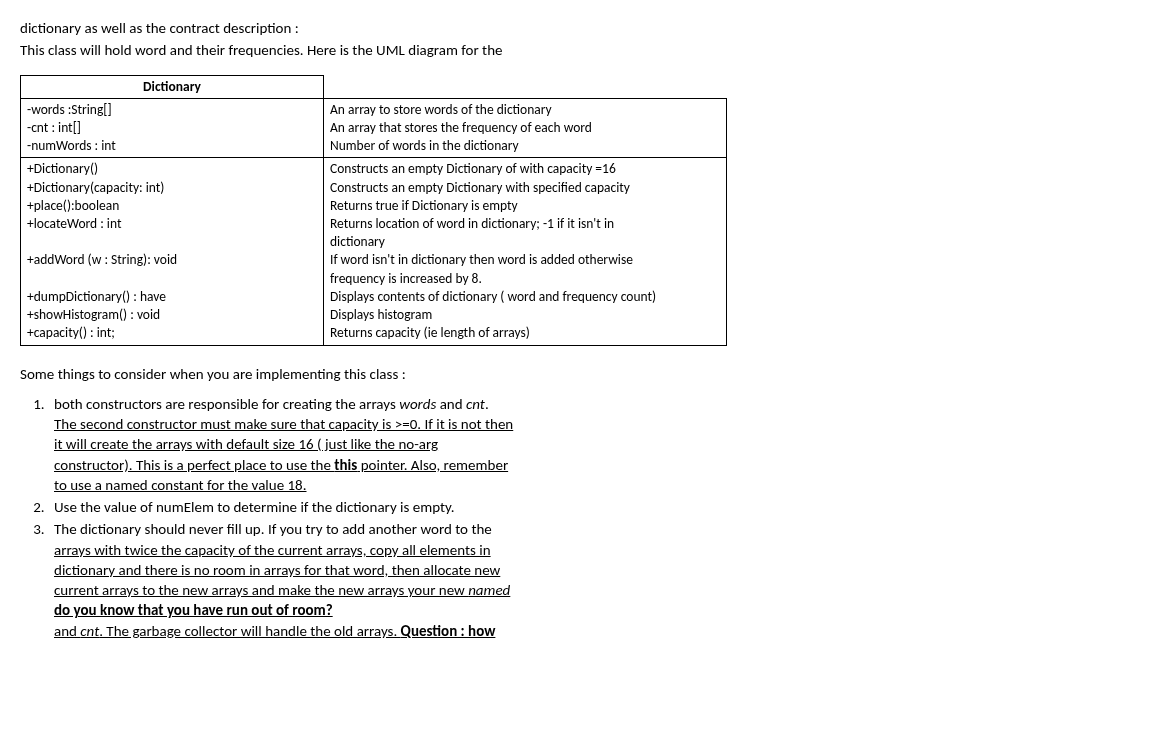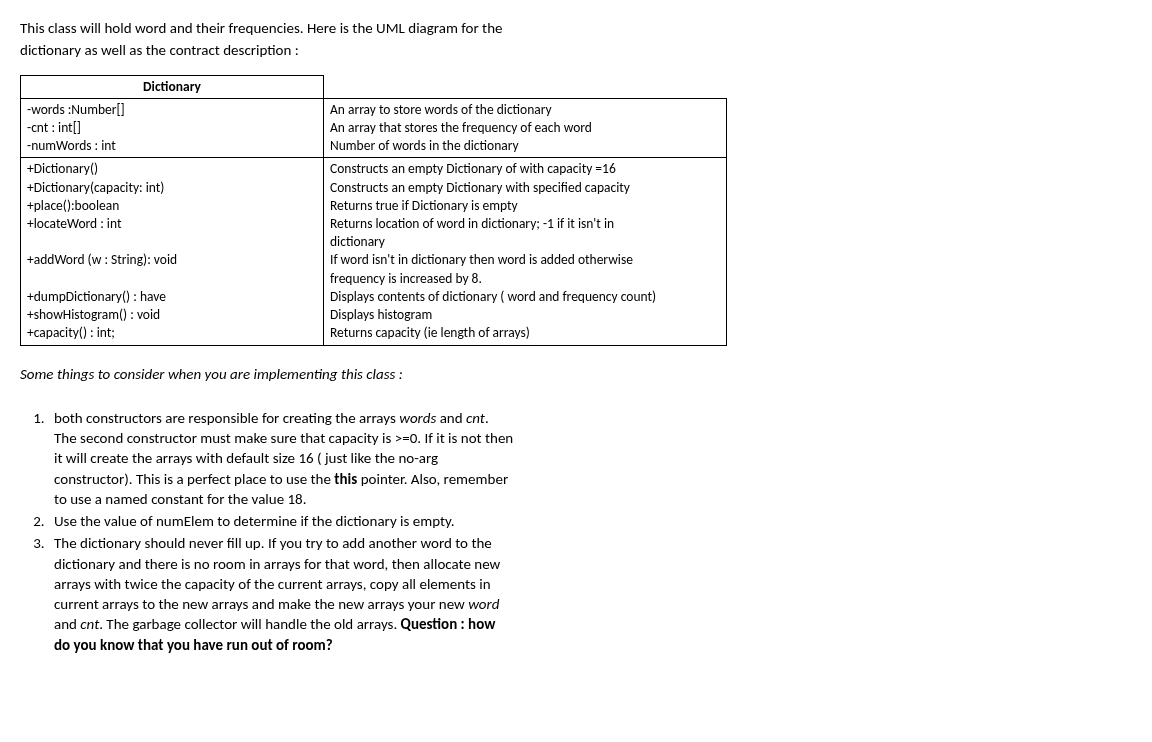--- a/index.html
+++ b/index.html
@@ -27,43 +27,43 @@
   }
   .uml-title {
     text-align: center;
     font-weight: bold;
     border: 1px solid #000;
     padding: 2px 6px;
   }
   .col1 { width: 290px; }
   .col2 { width: 390px; font-weight: normal; }
   .section-body p { margin: 0; }
-  .consider { margin: 14px 0 24px 0; font-style: italic; }
+  .consider { margin: 14px 0 10px 0; }
   ol { margin: 0 0 0 28px; padding: 0; }
   ol li { margin: 0 0 2px 0; padding-left: 6px; }
-  .li-rest { display: block; margin-left: 0; }
+  .li-rest { display: block; margin-left: 0; text-decoration: underline; }
 </style>
 </head>
 <body>
 
 <div class="intro">
+  <p>dictionary as well as the contract description :</p>
   <p>This class will hold word and their frequencies. Here is the UML diagram for the</p>
-  <p>dictionary as well as the contract description :</p>
 </div>
 
 <table class="uml">
   <tbody>
       <tr>
     <td class="uml-title col1">Dictionary</td>
     <td style="border:none;"></td>
   </tr>
   <tr>
     <td class="col1">
       <div class="section-body">
-        <p>-words :Number[]</p>
+        <p>-words :String[]</p>
         <p>-cnt : int[]</p>
         <p>-numWords : int</p>
       </div>
     </td>
     <td class="col2">
       <div class="section-body">
         <p>An array to store words of the dictionary</p>
         <p>An array that stores the frequency of each word</p>
         <p>Number of words in the dictionary</p>
       </div>
@@ -110,23 +110,23 @@
     <span class="li-rest">The second constructor must make sure that capacity is &gt;=0. If it is not then</span>
     <span class="li-rest">it will create the arrays with default size 16 ( just like the no-arg</span>
     <span class="li-rest">
       <span>constructor). This is a perfect place to use the </span><span class="bold">this</span><span> pointer. Also, remember</span>
     </span>
     <span class="li-rest">to use a named constant for the value 18.</span>
   </li>
   <li>Use the value of numElem to determine if the dictionary is empty.</li>
   <li>
     <span>The dictionary should never fill up. If you try to add another word to the</span>
+    <span class="li-rest">arrays with  twice the capacity of the current arrays, copy all elements in</span>
     <span class="li-rest">dictionary and there is no room in arrays for that word, then allocate new</span>
-    <span class="li-rest">arrays with  twice the capacity of the current arrays, copy all elements in</span>
     <span class="li-rest">
-      <span>current arrays to the new arrays and make the new arrays your new </span><span class="italic">word</span>
+      <span>current arrays to the new arrays and make the new arrays your new </span><span class="italic">named</span>
     </span>
+    <span class="li-rest bold">do you know that you have run out of room?</span>
     <span class="li-rest">
       <span>and </span><span class="italic">cnt</span><span>. The garbage collector will handle the old  arrays. </span><span class="bold">Question : how</span>
     </span>
-    <span class="li-rest bold">do you know that you have run out of room?</span>
   </li>
 </ol>
 
 </body></html>

